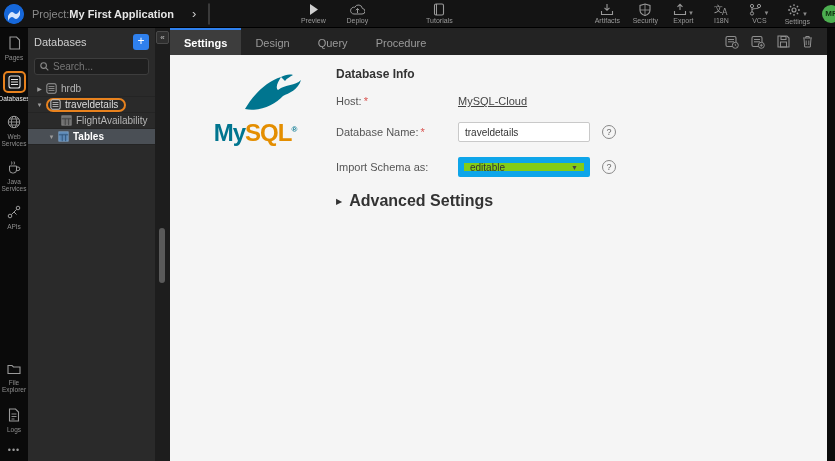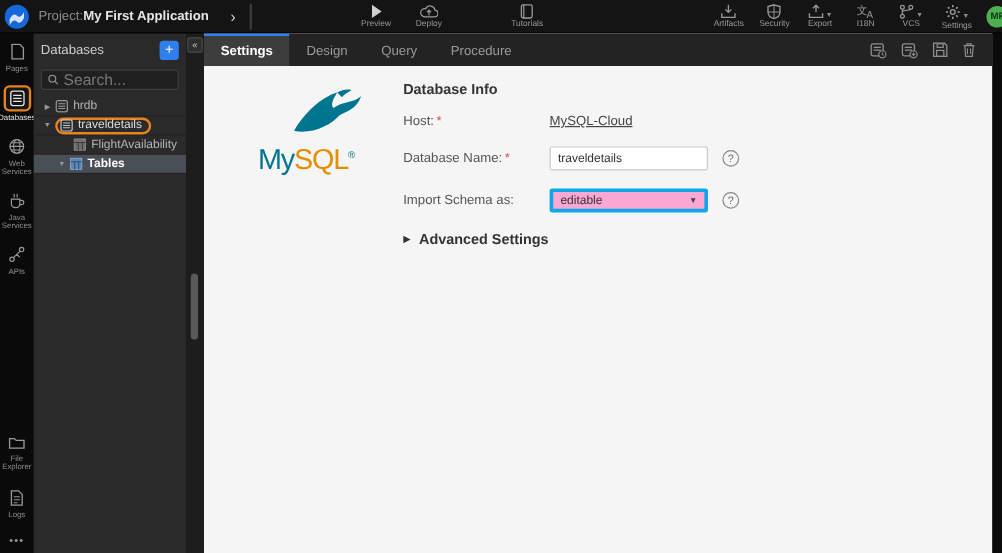--- a/index.html
+++ b/index.html
@@ -34,21 +34,21 @@
   .rail-item.active .rail-iconbox { border:2px solid #e8821e; border-radius:5px; padding:2px 3px; background:#151515; }
   .rail-iconbox { padding:2px 3px; }
   .rail-more { color:#9a9a9a; font-size:9px; letter-spacing:1px; text-align:center; padding-bottom:4px; cursor:pointer; }
 
   
   .db-panel { width:127px; background:#2a2a2a; display:flex; flex-direction:column; }
   .db-panel-header { height:28px; display:flex; align-items:center; justify-content:space-between; padding:0 6px; }
   .db-panel-title { color:#cfcfcf; font-size:11px; }
   .add-btn { width:16px; height:16px; background:#2f80ed; color:#fff; border-radius:3px; font-size:12px; line-height:14px; text-align:center; cursor:pointer; }
   .search-box { margin:2px 6px 6px 6px; height:17px; background:#1f1f1f; border:1px solid #3d3d3d; border-radius:3px; display:flex; align-items:center; padding:0 5px; gap:4px; }
-  .search-box input { background:transparent; border:none; outline:none; color:#bbb; font-size:13px; width:90px; font-family:"Liberation Sans",sans-serif; }
+  .search-box input { background:transparent; border:none; outline:none; color:#bbb; font-size:10px; width:90px; font-family:"Liberation Sans",sans-serif; }
   .search-box input::placeholder { color:#777; }
   .tree { flex:1; overflow:hidden; }
   .tree-row { height:16px; display:flex; align-items:center; font-size:10px; color:#b5b5b5; border-bottom:1px solid #242424; cursor:pointer; white-space:nowrap; }
   .tree-row .exp { width:9px; font-size:6px; color:#9a9a9a; text-align:center; margin-right:2px; flex:none; }
   .tree-row svg { flex:none; margin-right:4px; }
   .lvl0 { padding-left:7px; } .lvl1 { padding-left:19px; } .lvl2 { padding-left:33px; }
   .tree-row.selected { background:#4a4f55; color:#fff; font-weight:bold; }
   .ring { display:flex; align-items:center; border:2px solid #e8821e; border-radius:10px; padding:0 6px 0 2px; height:14px; }
   .db-footer { height:28px; background:#3a3a3a; border-top:1px solid #1c1c1c; color:#dcdcdc; font-size:11px; display:flex; align-items:center; justify-content:center; cursor:pointer; }
 
@@ -60,35 +60,35 @@
   
   .main { flex:1; display:flex; flex-direction:column; background:#f5f5f5; }
   .tabbar { height:27px; background:#232323; display:flex; align-items:stretch; }
   .tab { padding:0 14px; display:flex; align-items:center; color:#9a9a9a; font-size:11px; cursor:pointer; border-top:2px solid transparent; }
   .tab.active { background:#3d3d3d; color:#fff; border-top:2px solid #2f80ed; font-weight:bold; }
   .tabbar-right { margin-left:auto; display:flex; align-items:center; gap:12px; padding-right:14px; }
   .tabbar-right .tbi { cursor:pointer; display:flex; }
 
   .content { flex:1; display:flex; padding:10px 0 0 26px; gap:22px; }
   .mysql-logo { width:118px; padding-top:8px; text-align:center; flex:none; }
-  .mysql-word { font-size:24px; font-weight:normal; letter-spacing:-1px; }
+  .mysql-word { font-size:24px; font-weight:bold; letter-spacing:-1px; }
   .mysql-word .my { color:#00758f; } .mysql-word .sql { color:#e48e00; } .mysql-word .reg { font-size:8px; color:#00758f; vertical-align:super; }
   .form-area { padding-top:2px; }
   .section-title { font-size:12px; font-weight:bold; color:#333; margin-bottom:14px; }
   .form-row { display:flex; align-items:center; margin-bottom:15px; }
   .form-label { width:122px; font-size:11px; color:#555; flex:none; }
   .req { color:#d9534f; margin-left:2px; }
   .static-val { font-size:11px; color:#444;text-decoration:underline; }
   .txt-input { width:132px; height:20px; border:1px solid #c9c9c9; border-radius:2px; background:#fff; font-size:10px; color:#333; padding:0 6px; font-family:"Liberation Sans",sans-serif; outline:none; }
-  .sel { width:132px; height:20px; border:3px solid #0ea5e9; border-radius:2px; background:#f9a8d4; font-size:10px; color:#333; padding:0 6px; display:flex; align-items:center; justify-content:space-between; cursor:pointer; }
+  .sel { width:132px; height:20px; border:6px solid #0ea5e9; border-radius:2px; background:#84cc16; font-size:10px; color:#333; padding:0 6px; display:flex; align-items:center; justify-content:space-between; cursor:pointer; }
   .sel .caret { font-size:7px; color:#444; }
   .help { width:14px; height:14px; border:1px solid #888; border-radius:50%; color:#666; font-size:9px; display:flex; align-items:center; justify-content:center; margin-left:12px; cursor:pointer; }
   .adv-row { display:flex; align-items:center; gap:7px; margin-top:6px; cursor:pointer; }
   .adv-arrow { font-size:8px; color:#333; }
-  .adv-label { font-size:12px; font-weight:bold; color:#333; }
+  .adv-label { font-size:16px; font-weight:bold; color:#333; }
   .right-strip { width:8px; background:#0b0b0b; }
 </style>
 </head>
 <body>
 
 <div class="topbar">
   <div class="brand-logo">
     <svg width="20" height="20" viewBox="0 0 20 20">
         <circle cx="10" cy="10" r="10" fill="#1667d9"></circle>
         <path d="M4 12 q3-6 6-3 q3 3 6-3 l0 5 q-3 6-6 3 q-3-3-6 3 z" fill="#eaf2ff" opacity="0.9"></path>

